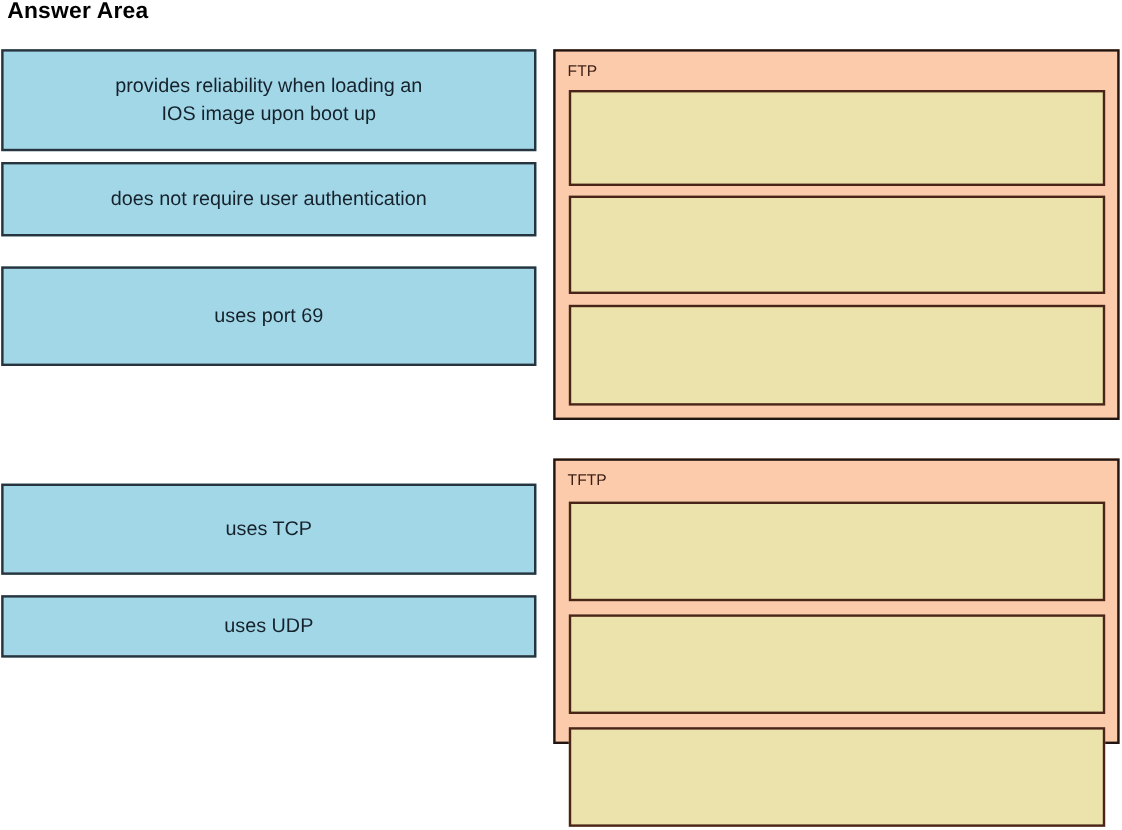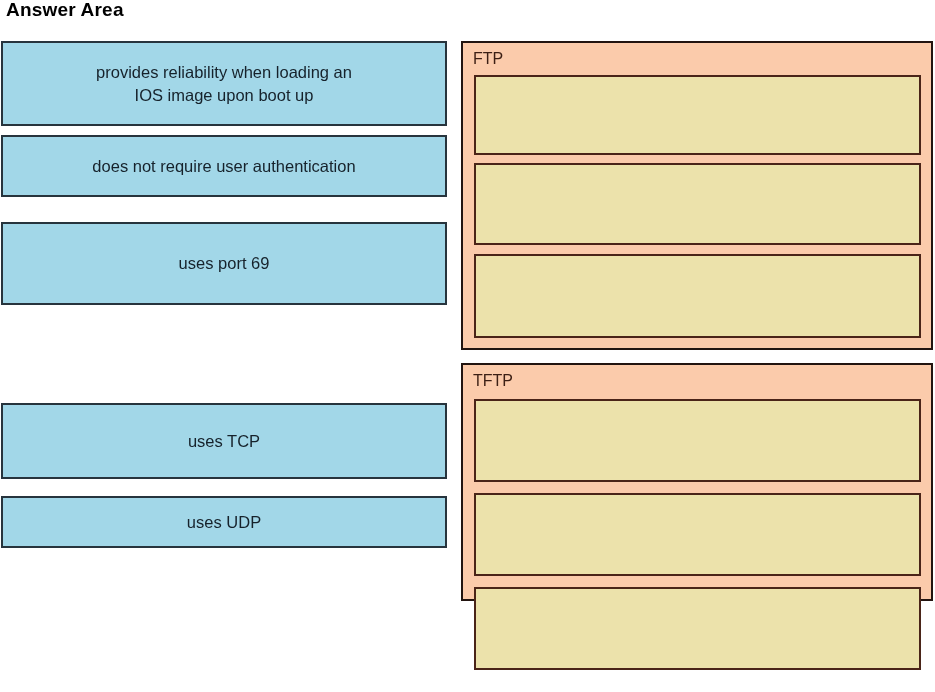--- a/index.html
+++ b/index.html
@@ -71,21 +71,21 @@
     left: 0;
     width: 472px;
     box-sizing: border-box;
     background: #fbcbab;
     border: 2px solid #221410;
   }
   .drop-group-title {
     position: absolute;
     left: 10px;
     top: 5px;
-    font-size: 16px;
+    font-size: 13px;
     color: #3c1f14;
     line-height: 22px;
     user-select: none;
   }
   .drop-slot {
     position: absolute;
     left: 11px;
     width: 447px;
     box-sizing: border-box;
     background: #ece2ab;
@@ -116,19 +116,19 @@
     </div>
   </div>
 
 <div id="drop-groups">
     <div class="drop-group" style="top: 0px; height: 309px; background: rgb(251, 203, 171); border-color: rgb(34, 20, 16);">
       <div class="drop-group-title" style="color: rgb(60, 31, 20);">FTP</div>
       <div class="drop-slot" style="top: 32px; height: 80px; background: rgb(236, 226, 171); border-color: rgb(74, 36, 24);"></div>
       <div class="drop-slot" style="top: 120px; height: 82px; background: rgb(236, 226, 171); border-color: rgb(74, 36, 24);"></div>
       <div class="drop-slot" style="top: 211px; height: 84px; background: rgb(236, 226, 171); border-color: rgb(74, 36, 24);"></div>
     </div>
-    <div class="drop-group" style="top: 322px; height: 238px; background: rgb(251, 203, 171); border-color: rgb(34, 20, 16);">
+    <div class="drop-group" style="top: 341px; height: 238px; background: rgb(251, 203, 171); border-color: rgb(34, 20, 16);">
       <div class="drop-group-title" style="color: rgb(60, 31, 20);">TFTP</div>
       <div class="drop-slot" style="top: 34px; height: 83px; background: rgb(236, 226, 171); border-color: rgb(74, 36, 24);"></div>
       <div class="drop-slot" style="top: 128px; height: 83px; background: rgb(236, 226, 171); border-color: rgb(74, 36, 24);"></div>
       <div class="drop-slot" style="top: 222px; height: 83px; background: rgb(236, 226, 171); border-color: rgb(74, 36, 24);"></div>
     </div>
   </div>
 
 </body></html>

